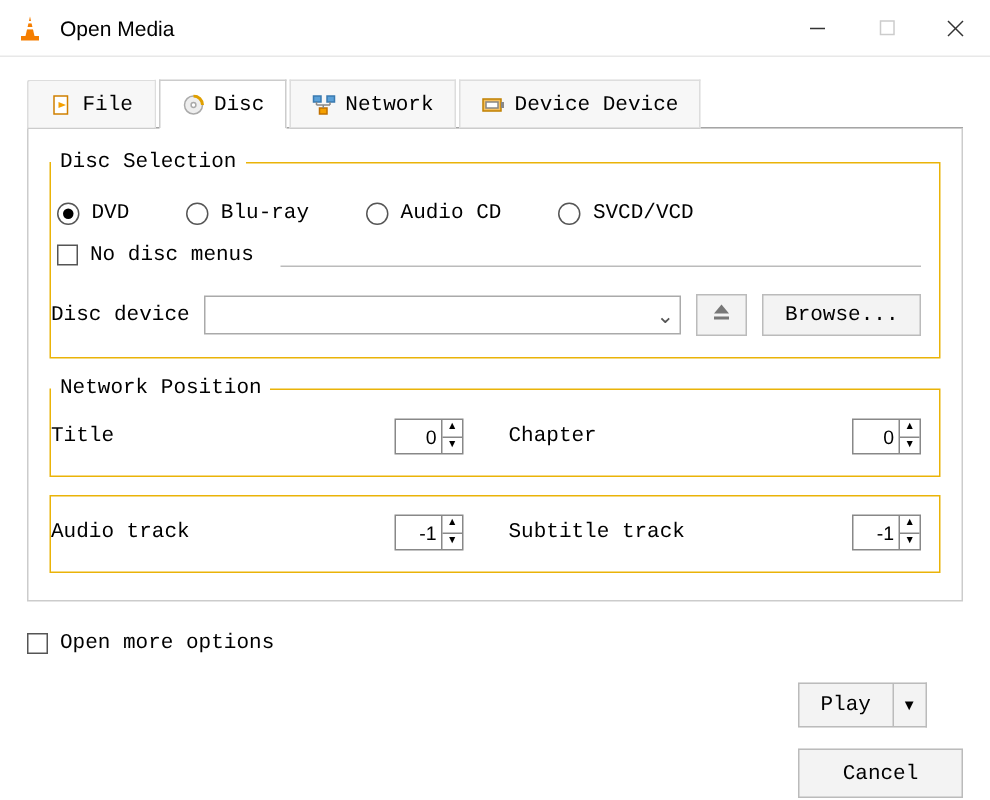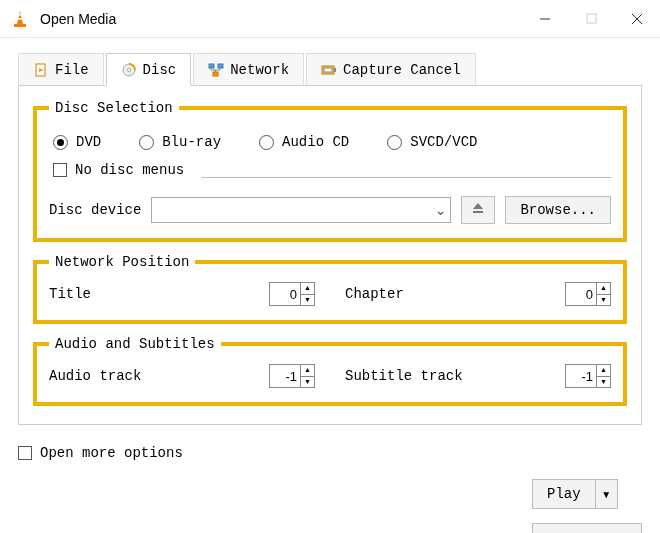--- a/index.html
+++ b/index.html
@@ -53,23 +53,23 @@
     border: 1px solid #ccc;
     border-bottom: 1px solid #fff;
   }
   .tab .ticon { width:16px; height:16px; display:inline-flex; align-items:center; justify-content:center; }
   .panel {
     border: 1px solid #ccc;
     border-top: 1px solid #ccc;
     padding: 14px 14px 18px 14px;
   }
   fieldset {
-    border: 4px solid #eab308;
+    border: 1px solid #eab308;
     margin: 0 0 12px 0;
-    padding: 12px 12px 14px 12px;
+    padding: 12px 12px 14px 0;
   }
   legend { padding: 0 6px; }
   .radios { display:flex; gap: 38px; margin: 6px 0 12px 4px; align-items:center; }
   .radio, .check { display:flex; align-items:center; gap:8px; }
   .radio .bullet {
     width:15px; height:15px; border:1px solid #555; border-radius:50%; display:flex;align-items:center;justify-content:center;
   }
   .radio.selected .bullet::after{
     content:""; width:7px;height:7px;background:#000;border-radius:50%;
   }
@@ -176,21 +176,21 @@
       <span>Network</span>
     </div>
     <div class="tab">
       <span class="ticon">
           <svg width="16" height="12">
             <rect x="1" y="2" width="12" height="8" fill="#f5c060" stroke="#c08000"></rect>
             <rect x="3" y="4" width="8" height="4" fill="#fff" stroke="#888"></rect>
             <rect x="13" y="4" width="2" height="4" fill="#888"></rect>
           </svg>
         </span>
-      <span>Capture Cancel</span>
+      <span>Device Device</span>
     </div>
   </div>
 
   <div class="panel">
 
     <fieldset>
       <legend>Disc Selection</legend>
       <div class="radios">
         <label class="radio selected">
             <span class="bullet"></span>
@@ -254,21 +254,20 @@
               <span class="arrows">
                 <div>▲</div>
                 <div>▼</div>
               </span>
             </div>
         </div>
       </div>
     </fieldset>
 
     <fieldset style="margin-bottom:0">
-      <legend>Audio and Subtitles</legend>
       <div class="grid2">
         <div class="pair">
           <span>Audio track</span>
           <div class="spin">
               <span class="val">-1</span>
               <span class="arrows">
                 <div>▲</div>
                 <div>▼</div>
               </span>
             </div>

